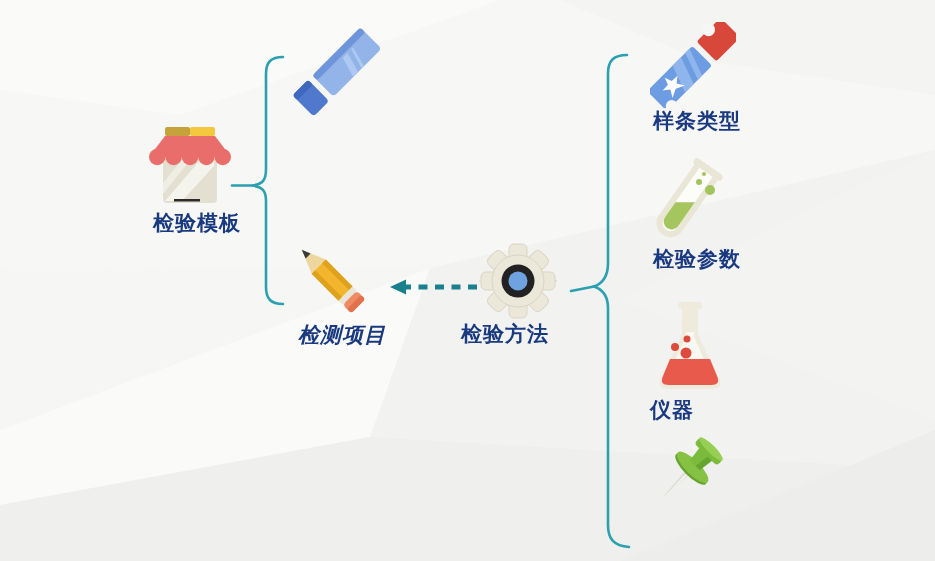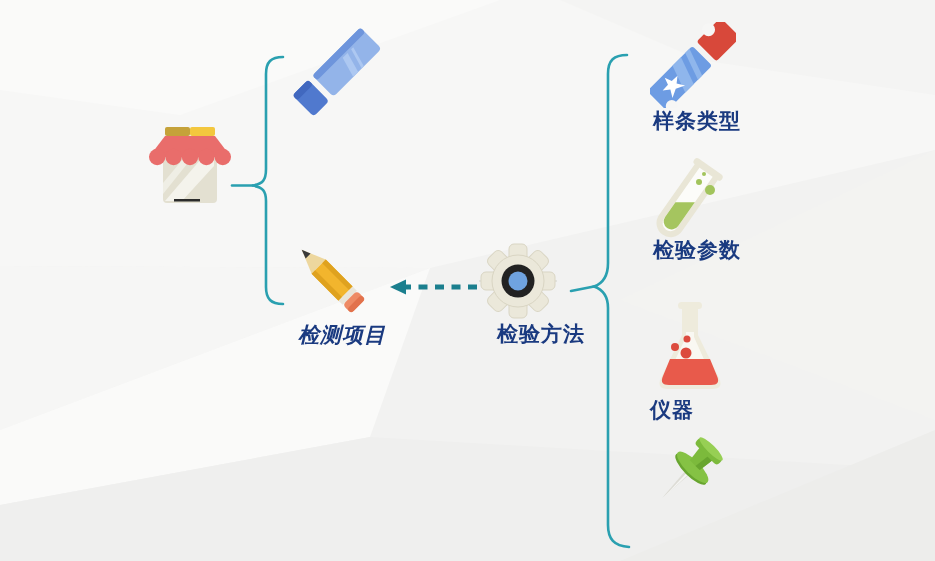--- a/index.html
+++ b/index.html
@@ -58,20 +58,21 @@
       <polygon points="17,57 37,33 45,33 17,68" fill="#efeee5"></polygon>
       <rect x="28" y="73" width="26" height="2.5" fill="#2b2b2b"></rect>
       <polygon points="19,10 69,10 85,31 3,31" fill="#e96d6b"></polygon>
       <circle cx="11.2" cy="31" r="8.2" fill="#e96d6b"></circle>
       <circle cx="27.6" cy="31" r="8.2" fill="#e96d6b"></circle>
       <circle cx="44" cy="31" r="8.2" fill="#e96d6b"></circle>
       <circle cx="60.4" cy="31" r="8.2" fill="#e96d6b"></circle>
       <circle cx="76.8" cy="31" r="8.2" fill="#e96d6b"></circle>
     </svg>
   </div>
+  <div class="label" style="left:137px; top:209px; width:120px;">检验模板</div>
 
   <div class="icon" style="left:291px; top:27px;">
     <svg width="92" height="90" viewBox="0 0 92 90">
       <g transform="rotate(-45 46 45)">
         <rect x="-2" y="30" width="22" height="30" rx="4" fill="#5079ce"></rect>
         <rect x="-2" y="30" width="22" height="7" rx="3" fill="#4168bf"></rect>
         <rect x="26" y="30" width="68" height="30" rx="4" fill="#93b4e9"></rect>
         <rect x="26" y="30" width="68" height="7" rx="3" fill="#6e95dc"></rect>
         <polygon points="60,39 67,39 61,60 54,60" fill="#adc8f1"></polygon>
         <polygon points="72,39 75,39 69,60 66,60" fill="#adc8f1"></polygon>
@@ -102,21 +103,21 @@
         <rect x="30" y="1" width="18" height="74" rx="5"></rect>
         <rect x="30" y="1" width="18" height="74" rx="5" transform="rotate(45 39 38)"></rect>
         <rect x="30" y="1" width="18" height="74" rx="5" transform="rotate(90 39 38)"></rect>
         <rect x="30" y="1" width="18" height="74" rx="5" transform="rotate(135 39 38)"></rect>
         <circle cx="39" cy="38" r="26"></circle>
       </g>
       <circle cx="39" cy="38" r="16.5" fill="#222222"></circle>
       <circle cx="39" cy="38" r="9.5" fill="#6fa3e0"></circle>
     </svg>
   </div>
-  <div class="label" style="left:487px; top:320px; width:108px;">检验方法</div>
+  <div class="label" style="left:451px; top:320px; width:108px;">检验方法</div>
 
   <div class="icon" style="left:650px; top:22px;">
     <svg width="86" height="86" viewBox="0 0 86 86">
       <g transform="rotate(-45 43 43)">
         <rect x="-8" y="29" width="64" height="28" rx="3" fill="#6d9ce3"></rect>
         <polygon points="28,29 40,29 30,57 18,57" fill="#8fb6ec"></polygon>
         <polygon points="46,29 52,29 42,57 36,57" fill="#8fb6ec"></polygon>
         <polygon points="14,32 16.7,39.3 24.5,39.6 18.4,44.4 22.9,51.9 14,47.6 5.1,51.9 9.6,44.4 3.5,39.6 11.3,39.3" fill="#ffffff"></polygon>
         <circle cx="-1" cy="57" r="6" fill="#f6f6f5"></circle>
         <rect x="62" y="29" width="34" height="28" rx="3" fill="#d8483a"></rect>
@@ -131,21 +132,21 @@
       <g transform="rotate(35 40 49)">
         <path d="M29,12 L29,76 A11,11 0 0 0 51,76 L51,12" fill="#fcfcf9" stroke="#e9e6d6" stroke-width="6" stroke-linecap="round"></path>
         <path d="M32,56 L32,74 A8,8 0 0 0 48,74 L48,45 Z" fill="#a5c55f"></path>
         <rect x="23" y="7" width="34" height="7" rx="3.5" fill="#e9e6d6"></rect>
       </g>
       <circle cx="64" cy="38" r="5" fill="#a2c45c"></circle>
       <circle cx="53" cy="30" r="3" fill="#a2c45c"></circle>
       <circle cx="58" cy="22" r="2" fill="#a2c45c"></circle>
     </svg>
   </div>
-  <div class="label" style="left:642px; top:236px; width:110px;">检验参数</div>
+  <div class="label" style="left:642px; top:245px; width:110px;">检验参数</div>
 
   <div class="icon" style="left:648px; top:302px;">
     <svg width="84" height="92" viewBox="0 0 84 92">
       <rect x="30" y="0" width="24" height="7" rx="3.5" fill="#eeebdc"></rect>
       <rect x="34" y="5" width="16" height="22" fill="#eeebdc"></rect>
       <path d="M34,25 L34,33 L13,76 Q8,87 20,87 L64,87 Q76,87 71,76 L50,33 L50,25 Z" fill="#eeebdc"></path>
       <path d="M38,30 L38,35 L20,73 Q17,80 25,80 L59,80 Q66,80 63,73 L46,35 L46,30 Z" fill="#f9f8f2"></path>
       <path d="M22,57 L62,57 L69,74 Q73,83 63,83 L21,83 Q11,83 15,74 Z" fill="#e85a4b"></path>
       <circle cx="27" cy="45" r="4" fill="#dc4b3e"></circle>
       <circle cx="38" cy="51" r="5.5" fill="#dc4b3e"></circle>

